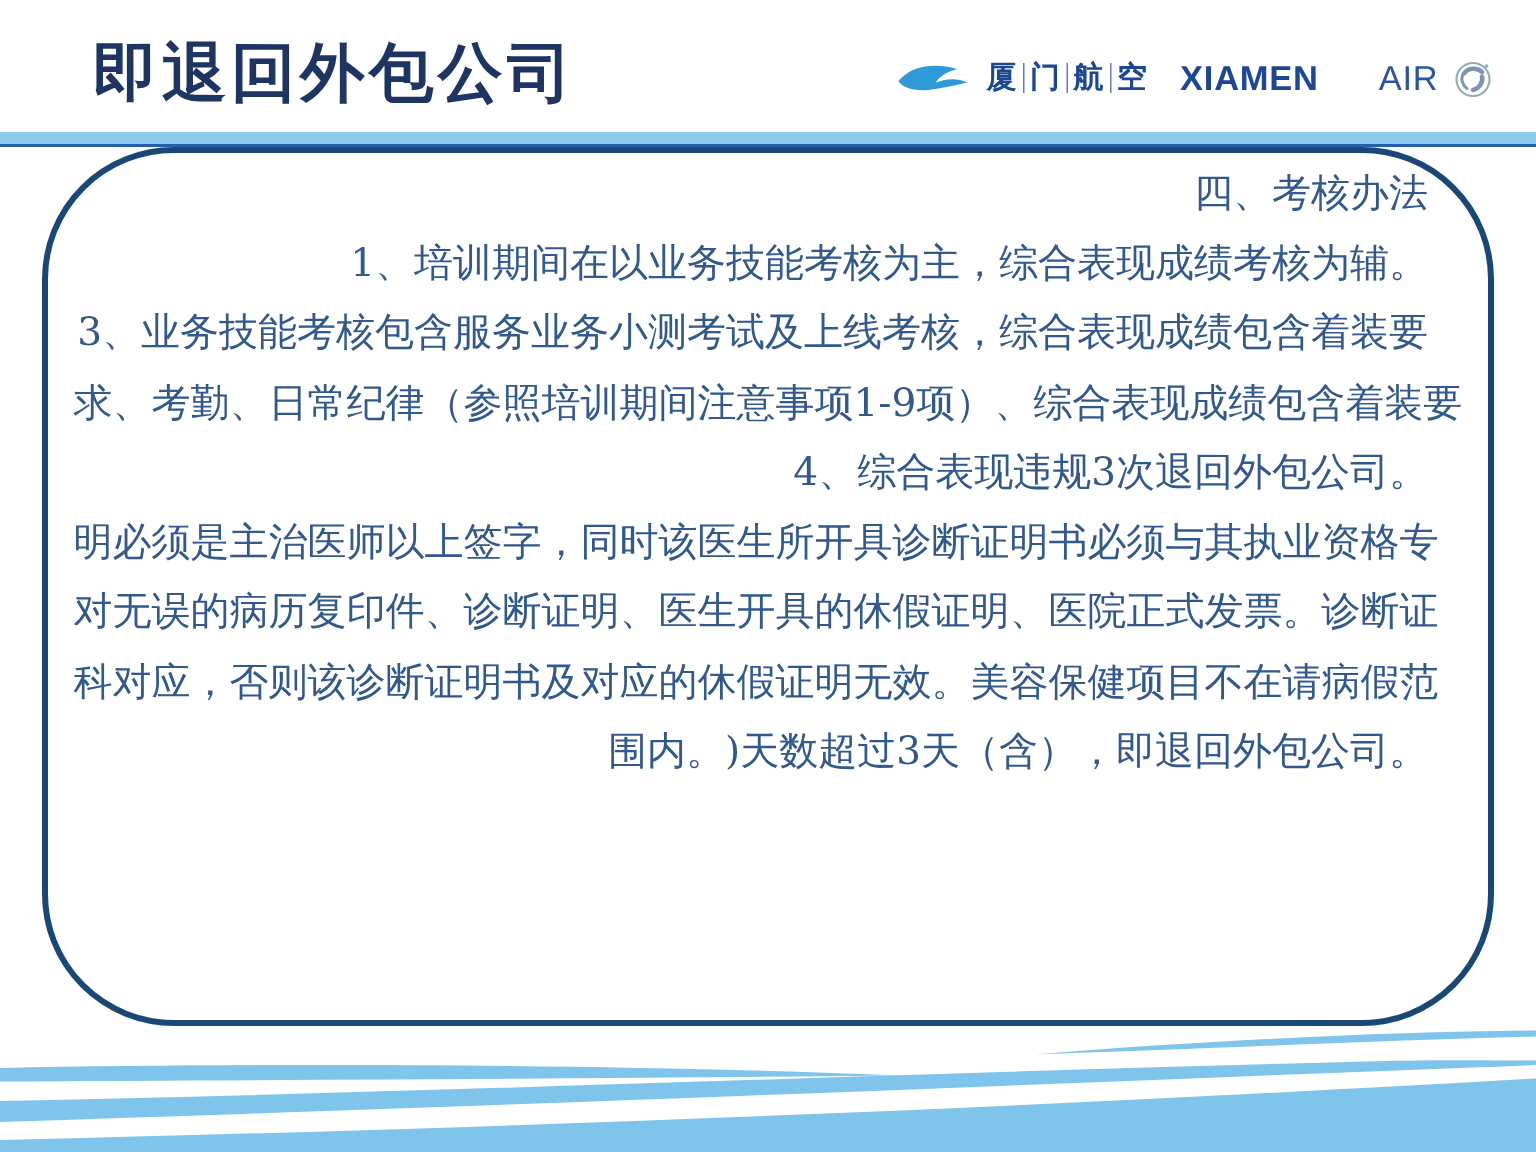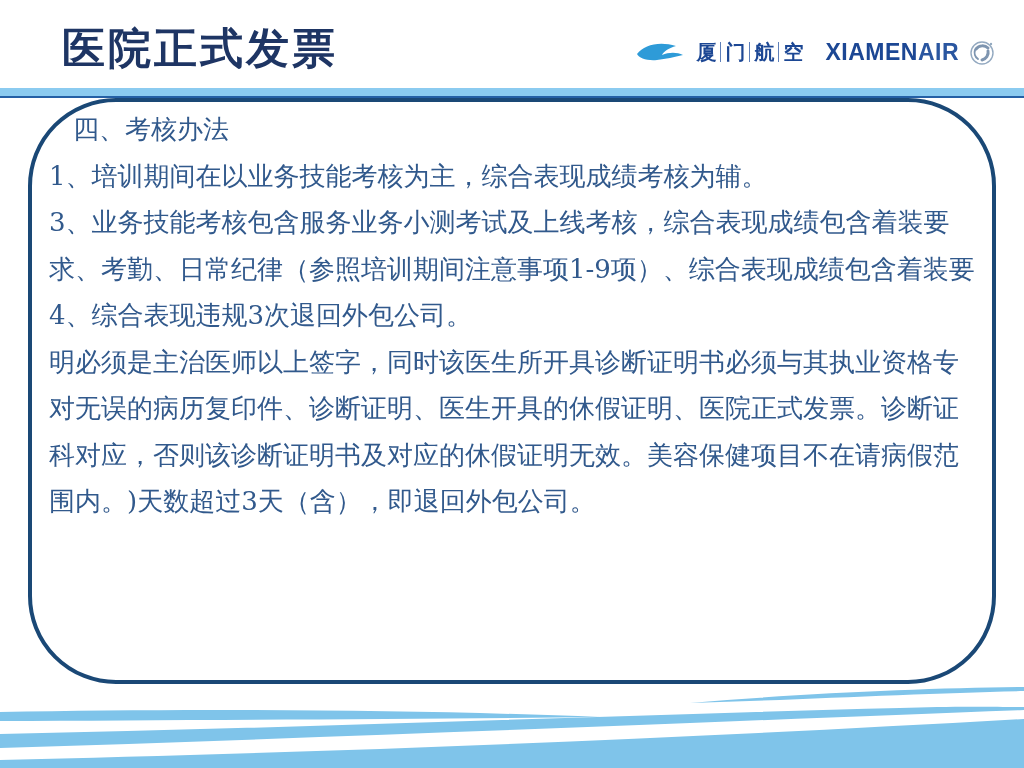--- a/index.html
+++ b/index.html
@@ -17,52 +17,52 @@
     position:absolute;right:26px;top:36px;height:32px;
     display:flex;align-items:center;gap:7px;
   }
   .bird{display:block;}
   .logo-cn{display:flex;align-items:center;color:#1C4794;
     font-size:20px;font-weight:600;line-height:1;}
   .cn-char{padding:0 4px;}
   .cn-char + .cn-char{border-left:1.5px solid #5E7FB9;}
   .logo-en{color:#1C4794;font-size:23px;line-height:1;letter-spacing:0.5px;}
   .logo-en .b{font-weight:800;margin-left:11px;}
-  .logo-en .l{font-weight:700;color:#2A56A0;}
+  .logo-en .l{font-weight:400;color:#2A56A0;margin-left:40px;}
   .skyteam{display:block;}
   
   .band{
     position:absolute;left:0;top:88px;width:1024px;height:8px;
     background:#8BCBF0;border-bottom:2.5px solid #2460A5;z-index:1;
   }
   
   .content-box{
     position:absolute;left:28px;top:98px;width:960px;height:578px;
     border:4px solid #1A4876;border-radius:88px;z-index:2;background:transparent;
     box-sizing:content-box;
     padding:0;
   }
   .box-inner{
-    position:absolute;left:17px;top:4px;right:40px;
+    position:absolute;left:17px;top:4px;right:40px;text-align:right;
   }
   .line{
     white-space:nowrap;overflow:visible;
     font-size:26px;line-height:46.5px;color:#31598C;
     font-family:"DejaVu Serif","Liberation Serif",serif;
   }
   .line.heading{padding-left:24px;}
   
   .waves{position:absolute;left:0;bottom:0;display:block;z-index:0;}
 </style>
 </head>
 <body>
 
 <div class="slide">
 
-  <h1 class="page-title">医院正式发票</h1>
+  <h1 class="page-title">即退回外包公司</h1>
 
   <div class="logo">
     <svg class="bird" width="50" height="24" viewBox="0 0 50 24">
       <path d="M2,14 C9,5 24,1 41,6 C34,8 29,11 27,15 C34,12 42,12 48,15 C39,17 31,19 22,20 C12,21 4,18 2,14 Z" fill="#2E9BD8"></path>
     </svg>
     <div class="logo-cn">
       <span class="cn-char">厦</span>
       <span class="cn-char">门</span>
       <span class="cn-char">航</span>
       <span class="cn-char">空</span>

